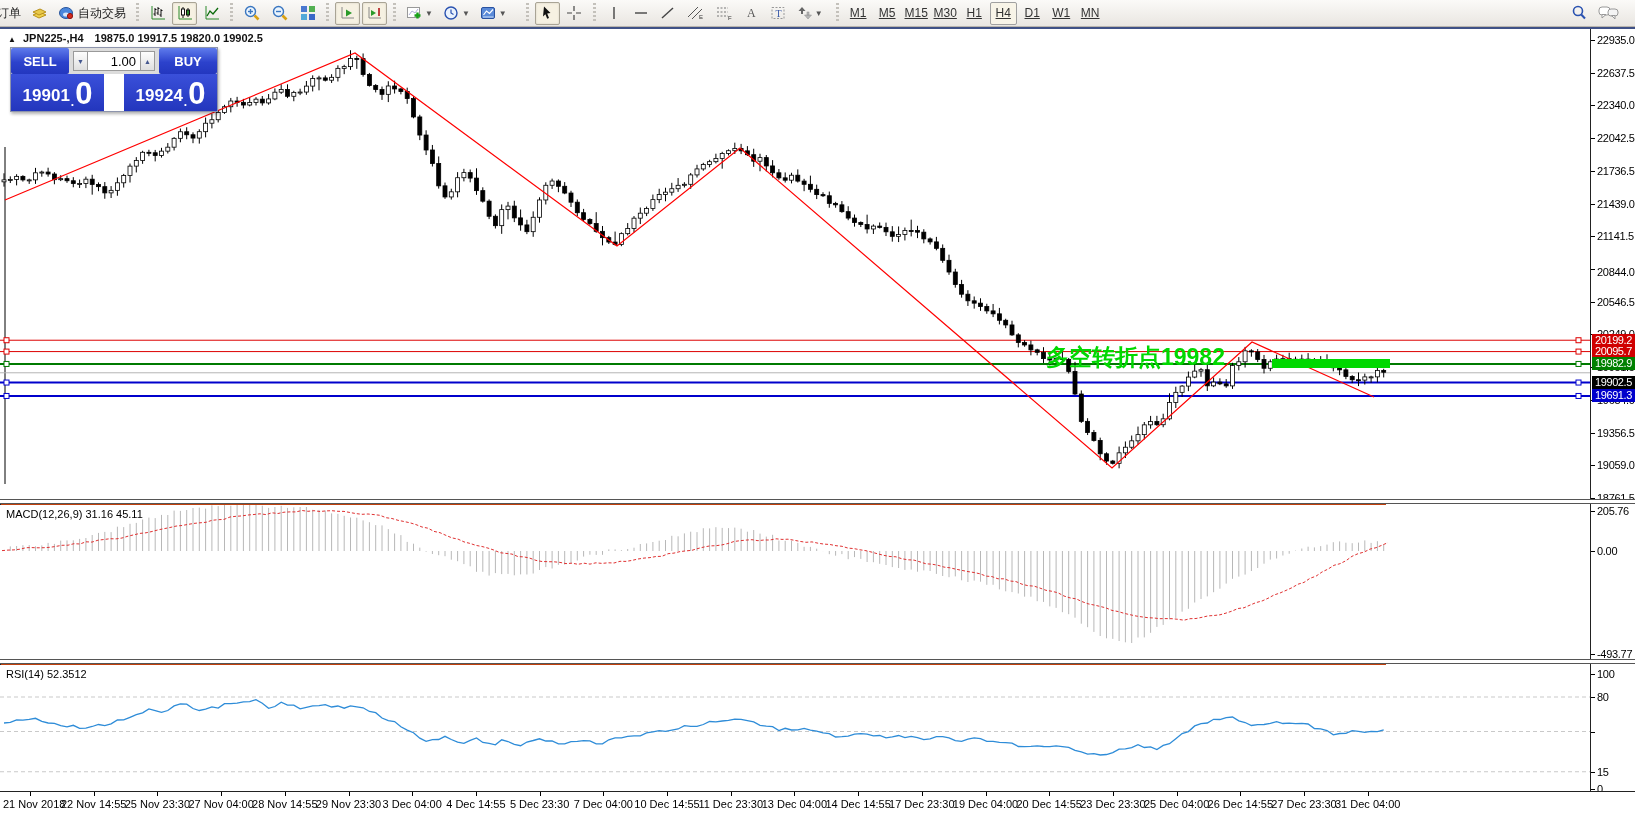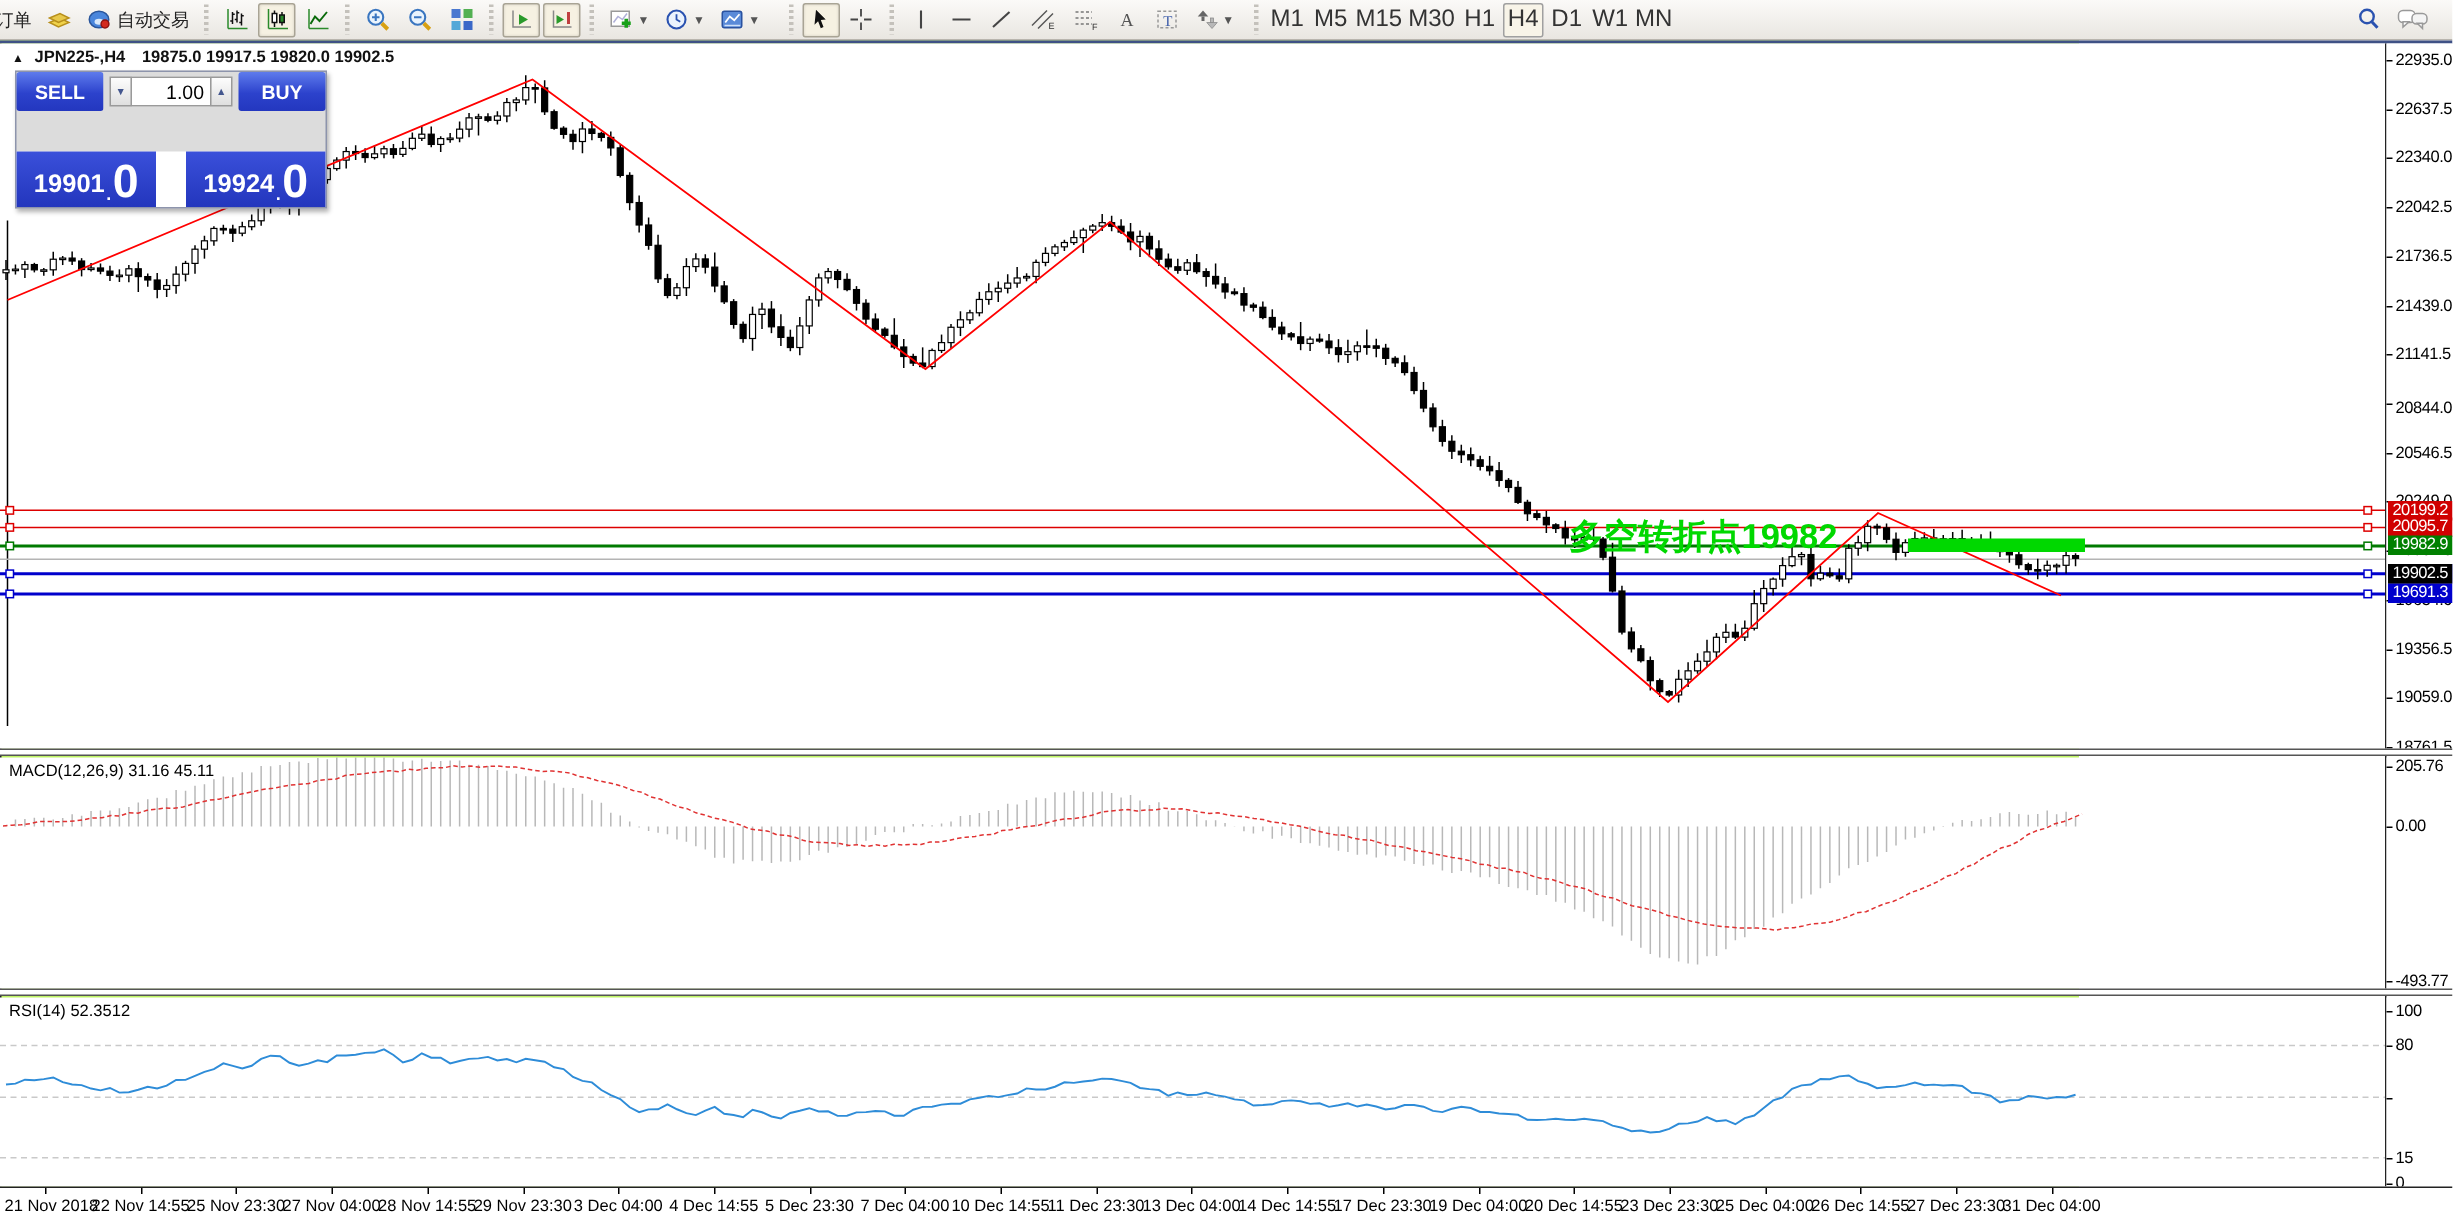--- a/index.html
+++ b/index.html
@@ -1,32 +1,32 @@
 <!DOCTYPE html>
 <html><head>
 <meta charset="utf-8">
 <style>
   html,body{margin:0;padding:0;background:#fff;width:1635px;height:816px;overflow:hidden;
     font-family:"Liberation Sans","DejaVu Sans",sans-serif;}
-  .stage{position:relative;width:1386px;height:816px;background:#bef264;}
+  .stage{position:relative;width:1386px;height:816px;background:#c2410c;}
 
   
   .toolbar{position:absolute;left:0;top:0;width:1635px;height:27px;
     background:linear-gradient(#fbfaf8,#e9e6e1);display:flex;align-items:center;
     border-bottom:1px solid #b9b5ae;box-sizing:border-box;}
   .tb-btn{height:23px;min-width:25px;display:flex;align-items:center;justify-content:center;
     border:1px solid transparent;border-radius:2px;margin:0 1px;font-size:12px;color:#222;
     box-sizing:border-box;padding:0 3px;background:transparent;white-space:nowrap;cursor:default;}
   .tb-btn.pressed{background:#f6f1e2;border:1px solid #a9a495;box-shadow:inset 0 0 2px rgba(0,0,0,.15);}
   .tb-sep{width:3px;height:20px;margin:0 5px;
     background:repeating-linear-gradient(to bottom,#c4c1bb 0 2px,rgba(0,0,0,0) 2px 4px);}
   .tb-label{font-size:12px;color:#222;margin-left:3px;}
   .caret{font-size:8px;color:#555;margin-left:2px;}
-  .tf-btn{height:23px;min-width:27px;font-size:16px;color:#333;display:flex;align-items:center;
-    justify-content:center;border:1px solid transparent;border-radius:2px;margin:0 1px;box-sizing:border-box;}
+  .tf-btn{height:23px;min-width:27px;font-size:12px;color:#333;display:flex;align-items:center;
+    justify-content:center;border:1px solid transparent;border-radius:2px;margin:0 1px;box-sizing:border-box;text-decoration:underline;}
   .tf-btn.pressed{background:#f8f4e8;border:1px solid #a0a0a0;}
   .tb-right{margin-left:auto;display:flex;align-items:center;margin-right:10px;}
 
   
   .chart-top-frame{position:absolute;left:0;top:27px;width:1635px;height:2px;background:#3f5185;}
   .left-frame{position:absolute;left:0;top:29px;width:1px;height:762px;background:#222;}
   .axis-vline{position:absolute;left:1590px;top:29px;width:1px;height:762px;background:#222;}
   .pane{position:absolute;left:0;background:#fff;}
   .axis{position:absolute;left:1591px;width:44px;background:#fff;font-size:11px;color:#000;}
   .axis .lbl{position:absolute;left:6px;height:12px;line-height:12px;white-space:nowrap;letter-spacing:-0.3px;}
@@ -53,21 +53,21 @@
     background:#dcdcdc;box-shadow:1px 2px 3px rgba(0,0,0,.3);}
   .oct-row1{display:flex;height:26px;align-items:stretch;}
   .oct-btn{width:58px;display:flex;align-items:center;justify-content:center;color:#fff;
     font-size:13px;font-weight:600;background:linear-gradient(#5e7bec,#2c42cc 55%,#2337bf);
     border-radius:2px;}
   .vol-wrap{flex:1;display:flex;align-items:center;justify-content:center;background:#dcdcdc;padding:0 2px;}
   .spin{width:15px;height:20px;background:linear-gradient(#fdfdfd,#dfdfdf);border:1px solid #9a9a9a;
     display:flex;align-items:center;justify-content:center;font-size:7px;color:#44578f;box-sizing:border-box;}
   .vol-input{width:52px;height:20px;border:1px solid #9a9a9a;border-left:none;border-right:none;
     text-align:right;font-size:13px;padding:0 4px;box-sizing:border-box;font-family:inherit;}
-  .oct-row2{display:flex;height:37px;gap:20px;background:#fff;margin-top:27px;}
+  .oct-row2{display:flex;height:37px;gap:20px;background:#fff;}
   .price-box{flex:1;background:linear-gradient(#3a50da,#2336bd);color:#fff;display:flex;
     align-items:flex-end;justify-content:center;padding-bottom:2px;}
   .price-box .main{font-size:17px;font-weight:bold;line-height:26px;}
   .price-box .dot{font-size:12px;font-weight:bold;margin:0 1px;}
   .price-box .big{font-size:31px;font-weight:bold;line-height:31px;}
 
   svg{display:block;}
   text.ann{font-weight:bold;}
 </style>
 </head>

